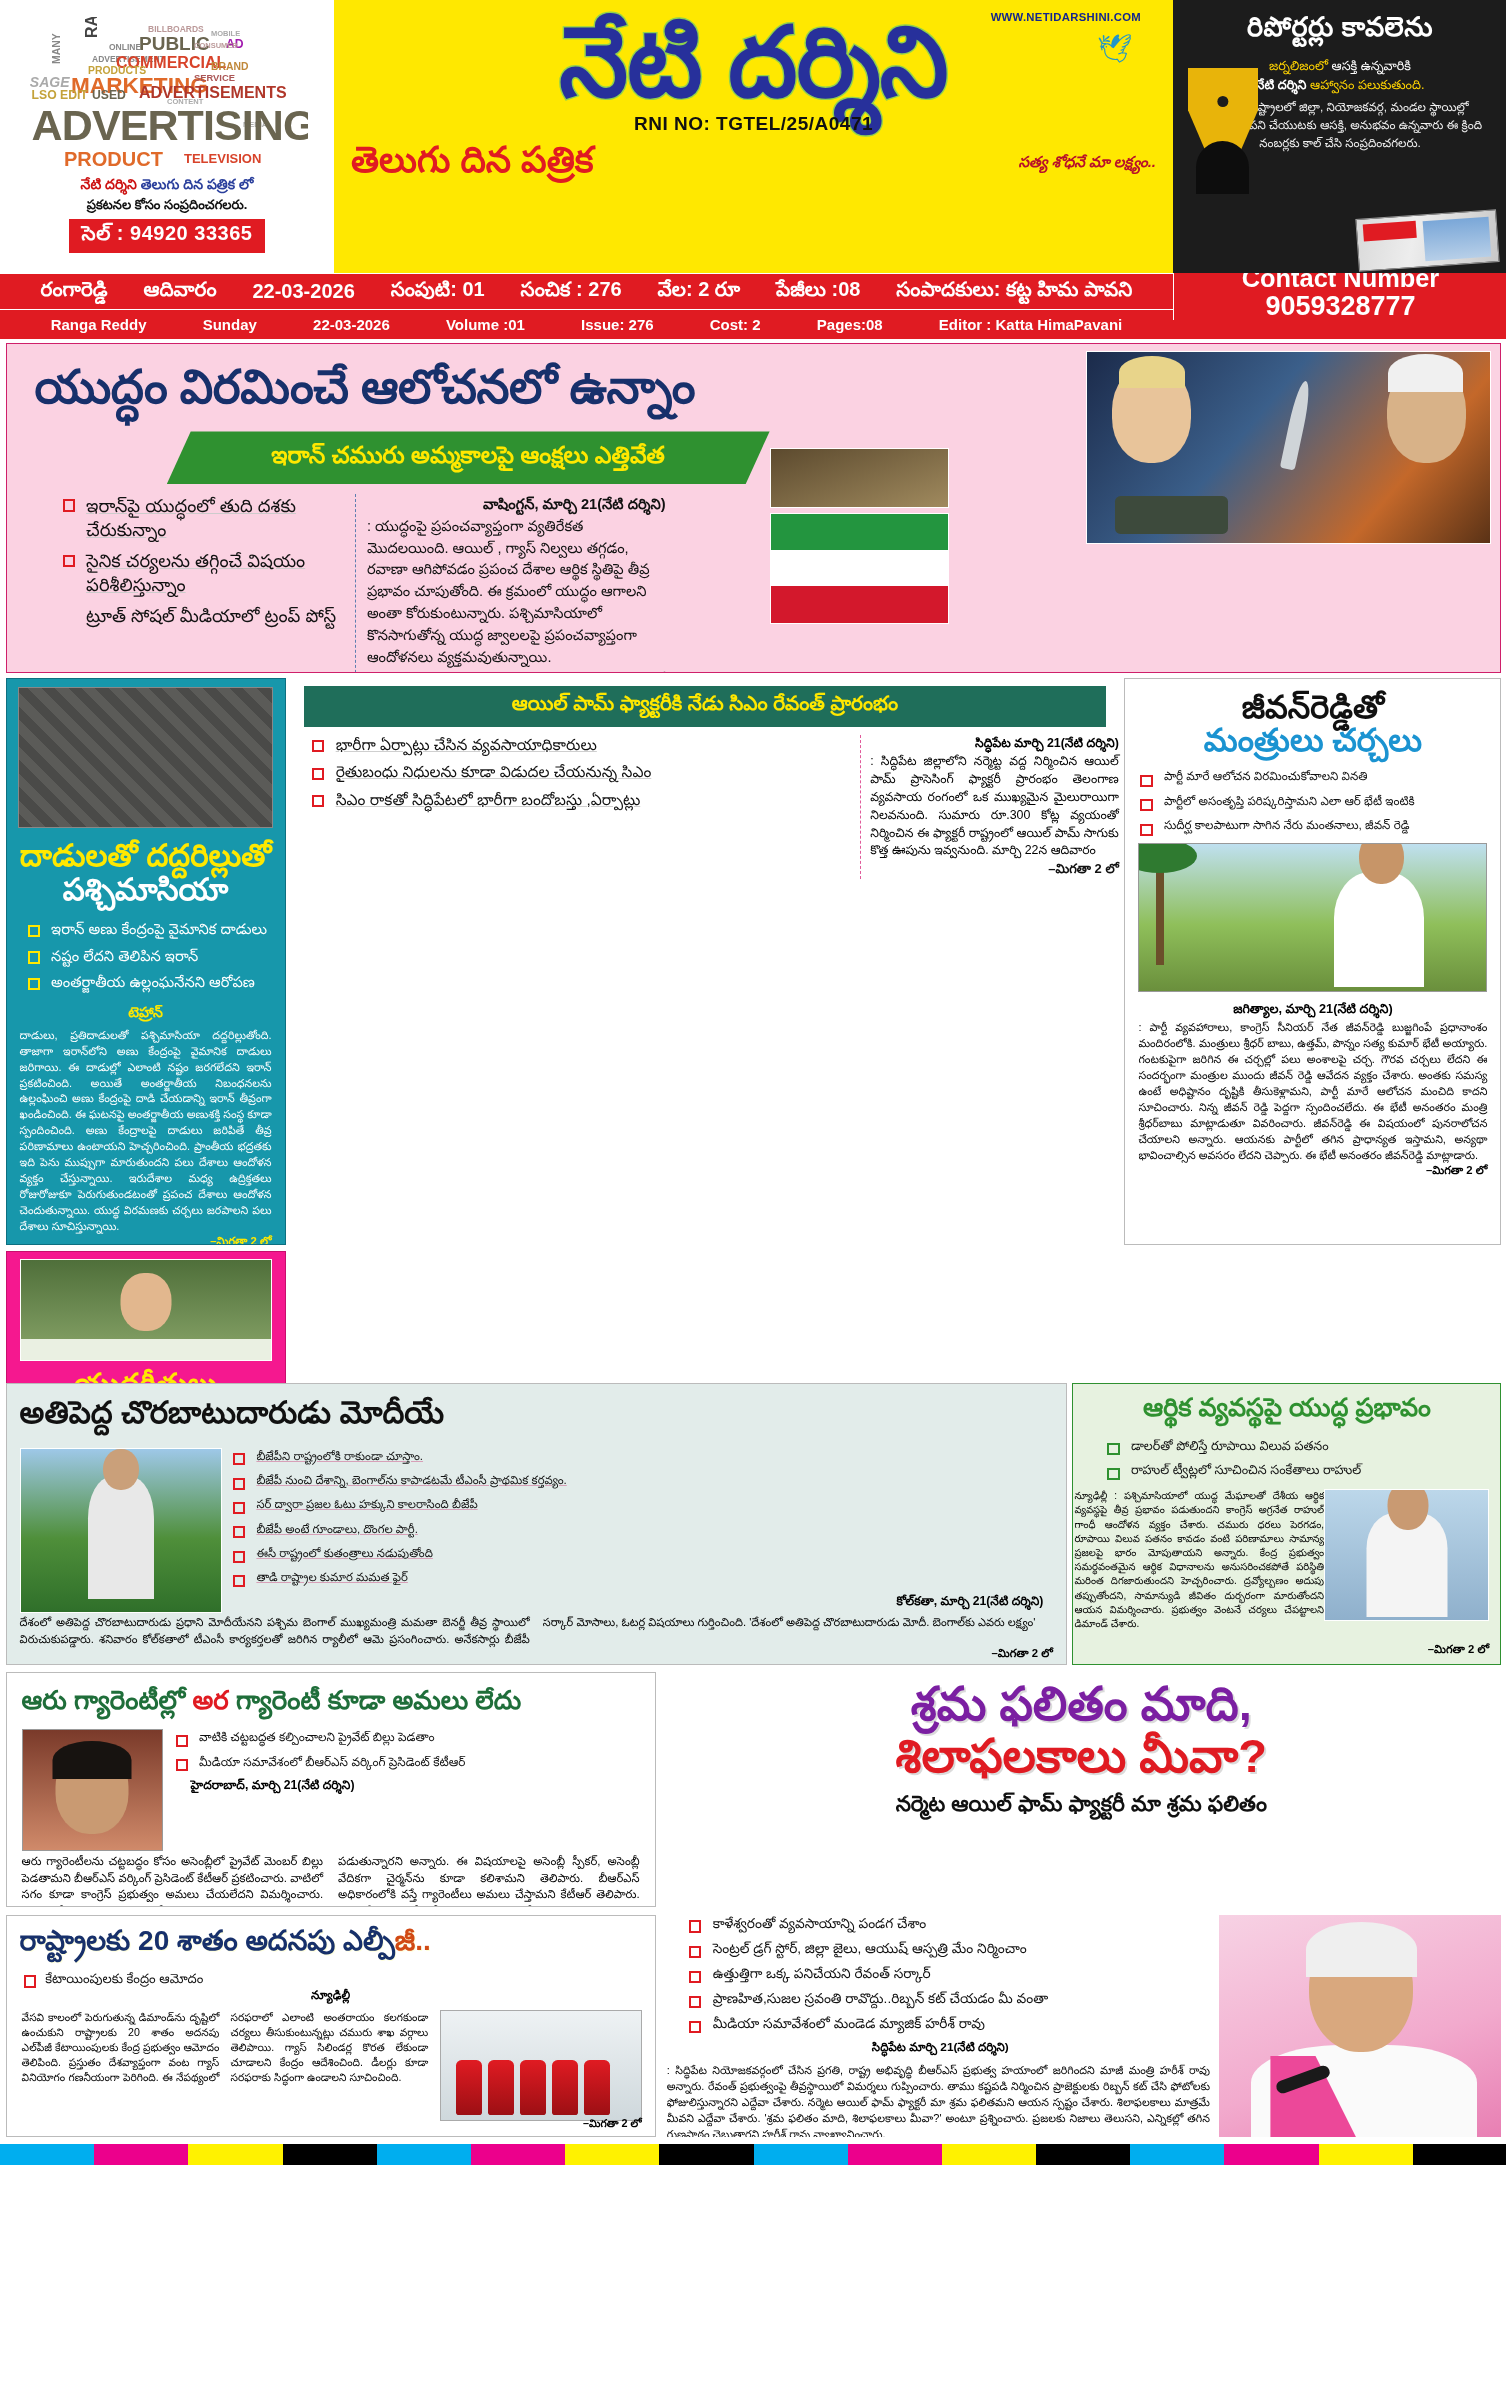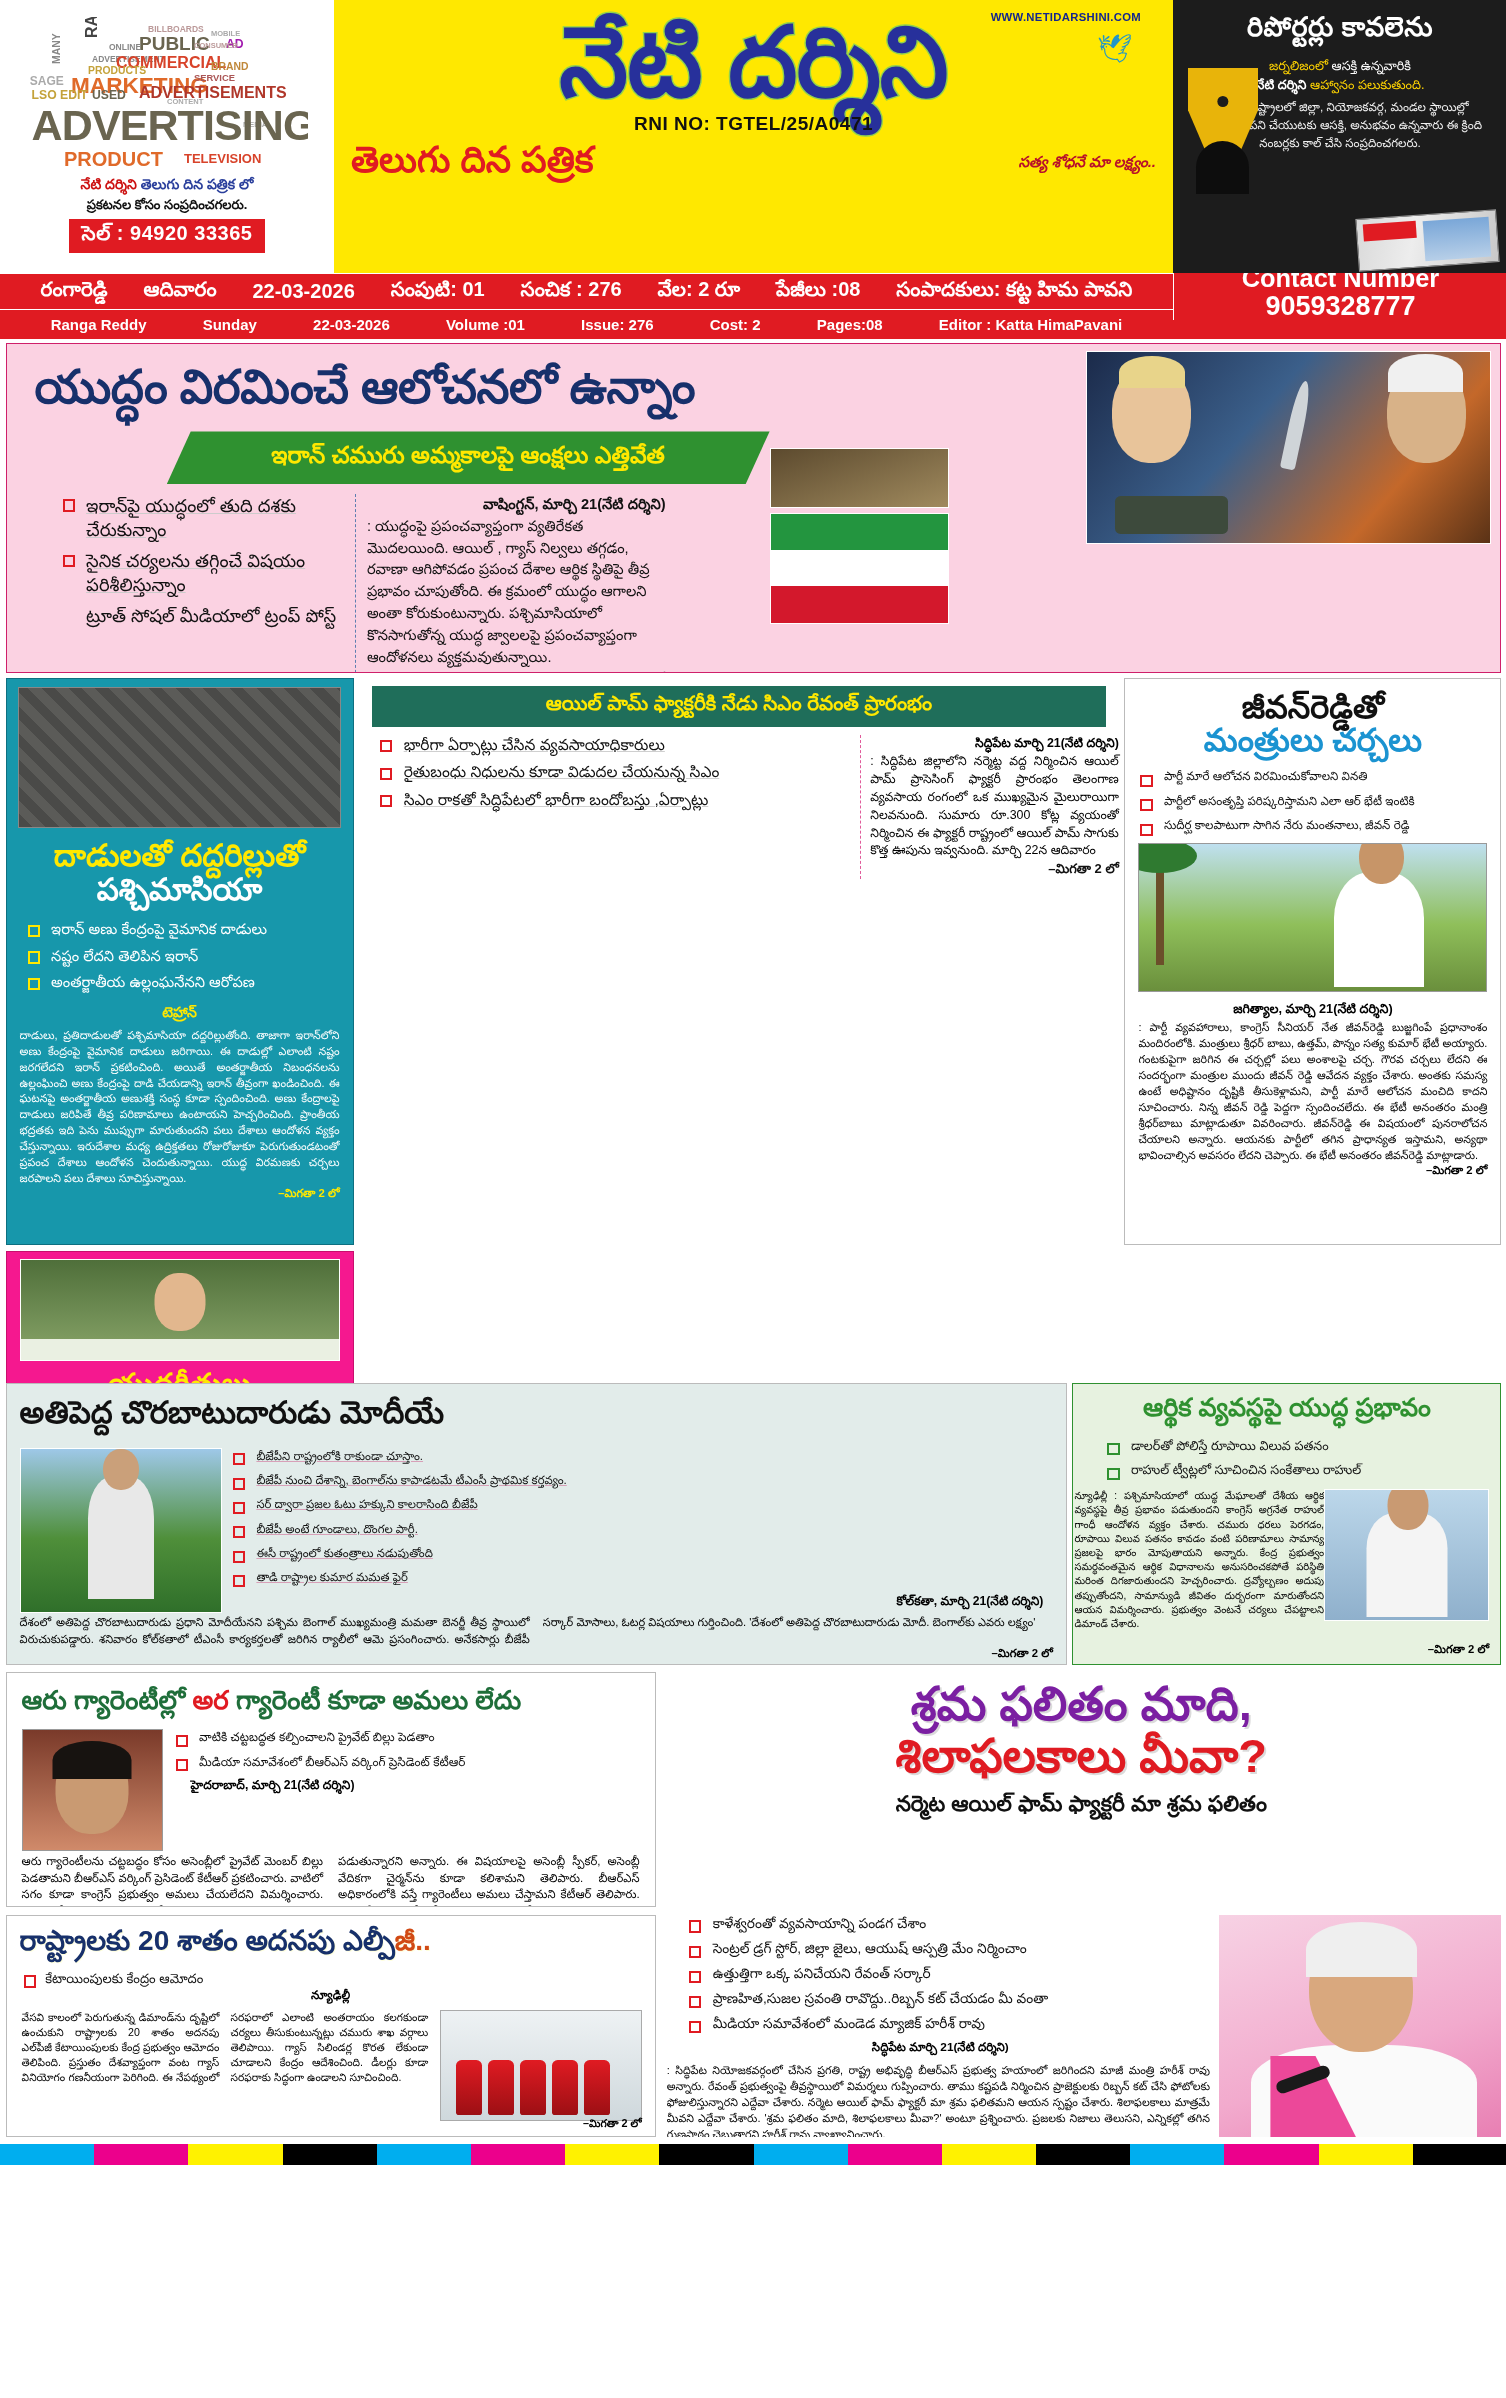--- a/index.html
+++ b/index.html
@@ -35,21 +35,21 @@
   .wc-online { font-size:8.5px; color:#888; left:83px; top:26px;}
   .wc-billboards { font-size:8.5px; color:#b99; left:122px; top:7.5px;}
   .wc-advertisement { font-size:8.5px; color:#888; left:66px; top:38px;}
   .wc-service { font-size:9.4px; color:#a55; left:168px; top:56px;}
   .wc-lso { font-size:12.2px; color:#c4a23a; left:5.6px; top:72px;}
   .wc-edit { font-size:12.2px; color:#c4a23a; left:34px; top:72px;}
   .wc-used { font-size:12.2px; color:#6a6550; left:66px; top:72px;}
   .wc-many { font-size:10.4px; color:#888; left:26px; top:47px; transform:rotate(-90deg); transform-origin:left top;}
   .wc-ad { font-size:12.2px; color:#a21caf; left:200px; top:21px;}
   .wc-mobile { font-size:7.5px; color:#aaa; left:185px; top:13px;}
-  .wc-sage { font-size:12px; color:#aaa; left:3.8px; top:58px;}
+  .wc-sage { font-size:14px; color:#aaa; left:3.8px; top:58px;font-style:italic;}
   .wc-products { font-size:10.4px; color:#c4a23a; left:62px; top:49px;}
   .wc-content { font-size:7.5px; color:#aaa; left:141px; top:81px;}
   .wc-consumer { font-size:7.5px; color:#b99; left:168px; top:24.5px;}
   .wc-media { font-size:7.5px; color:#aaa; left:217px; top:104px;}
   .ad-tag1 { margin-top:3.8px; font-size:14px; color:#2a3f9c; font-weight:bold; }
   .ad-tag1 b { color:#cc1111; }
   .ad-tag2 { font-size:13px; color:#111; font-weight:bold; text-align:center; line-height:1.35;}
   .cell-bar {
     margin-top:5.6px; background:#e01b22; color:#fff; font-weight:bold;
     font-size:20px; padding:2.8px 13px; letter-spacing:0.5px;
@@ -132,21 +132,21 @@
      border:1.9px solid #fff; overflow:hidden;}
   .faceA{position:absolute;left:24.5px;top:13px;width:79px;height:98px;border-radius:46%;background:#e8c49a;}
   .faceA:after{content:"";position:absolute;left:7.5px;top:-9.4px;width:66px;height:32px;border-radius:50% 50% 0 0;background:#e8d48a;}
   .faceB{position:absolute;right:24.5px;top:13px;width:79px;height:98px;border-radius:46%;background:#d8b288;}
   .faceB:after{content:"";position:absolute;left:1.9px;top:-11.3px;width:75px;height:38px;border-radius:50% 50% 0 0;background:#f0f0f0;}
   .missile{position:absolute;left:202px;top:28px;width:15px;height:90px;background:#cfd4d8;border-radius:50% 50% 3.8px 3.8px;transform:rotate(12deg);}
   .tankShape{position:absolute;left:28px;bottom:9.4px;width:113px;height:38px;background:#3d4a3c;border-radius:5.6px;}
 
   
   .band2 { display:flex; margin:5.6px 5.6px 0 5.6px; gap:5.6px; height:697px;}
-  .col-l { width:348px; position:relative; }
+  .col-l { width:280px; position:relative; }
   .col-c { flex:1; position:relative; }
   .col-r { width:377px; position:relative; }
 
   .teal-box { background:#1797ab; border:1.9px solid #0d6f80; color:#fff; height:567px; overflow:hidden; position:relative;}
   .sat-img { height:141px; margin:7.5px 11.3px 0 11.3px; background:
       repeating-linear-gradient(45deg,#4a4a48 0 9.4px,#5b5b58 9.4px 19px),
       linear-gradient(#6b6b66,#46463f); border:0.9px solid #888;}
   .teal-h { color:#ffe800; font-size:31px; font-weight:bold; text-align:center; line-height:1.1; margin-top:11.3px;}
   .teal-h .w { color:#fff; }
   .teal-bul { margin:13px 0 0 21px; }

